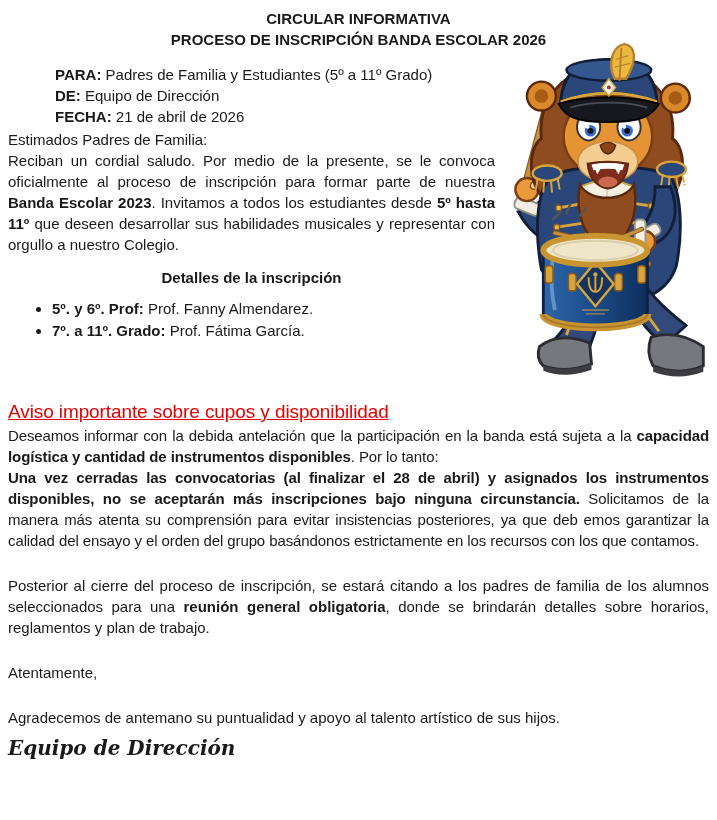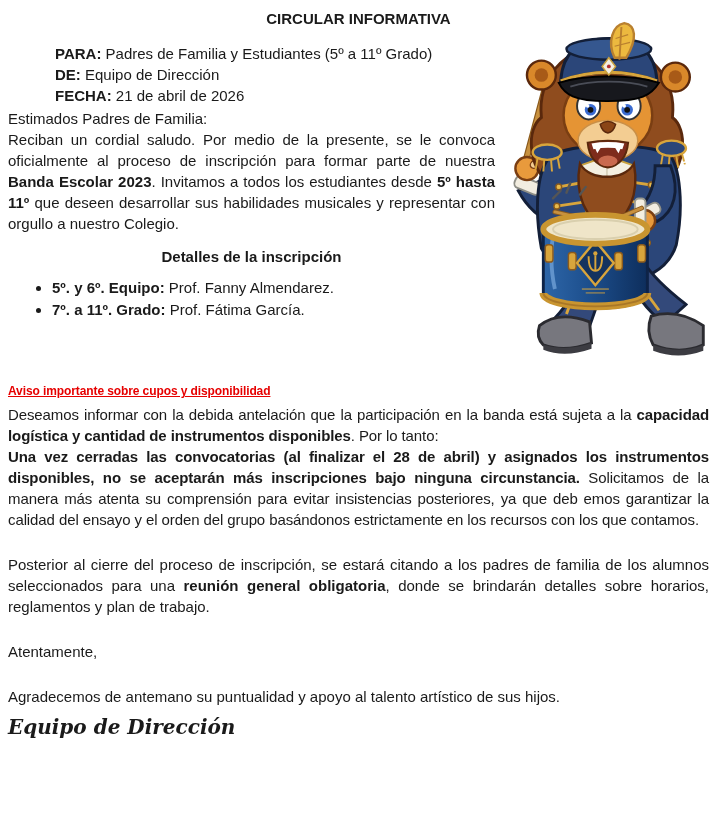--- a/index.html
+++ b/index.html
@@ -19,21 +19,21 @@
   .meta{margin-top:14px;}
   .meta p{text-align:left;margin-left:47px;}
   .salutation{margin-top:2px;text-align:left;}
   .section-heading{
     margin-top:12px;font-weight:700;text-align:center;
   }
   .bullets{margin:10px 0 0 0;padding:0 0 0 44px;}
   .bullets li{line-height:22px;text-align:left;}
   .notice-heading{
     margin-top:26px;
-    font-size:12px;line-height:26px;font-weight:700;
+    font-size:19px;line-height:26px;font-weight:400;
     text-decoration:underline;text-align:left;
     letter-spacing:-0.2px;
   }
   .notice p{letter-spacing:-0.1px;}
   .gap12{margin-top:24px;}
   .thanks,.closing{text-align:left;}
   .signature{
     margin-top:8px;
     font-family:"DejaVu Serif","Liberation Serif",serif;
     font-style:italic;font-weight:700;
@@ -46,20 +46,21 @@
   }
   .clear{clear:both;}
 </style>
 </head>
 <body>
 
 <div class="page">
 
   <div class="doc-title">
     <div>CIRCULAR INFORMATIVA</div>
+    <div>PROCESO DE INSCRIPCIÓN BANDA ESCOLAR 2026</div>
   </div>
 
   <div class="mascot">
     <svg viewBox="0 0 220 366" width="212" height="353" xmlns="http://www.w3.org/2000/svg">
       <defs>
         <linearGradient id="drumGrad" x1="0" y1="0" x2="1" y2="0">
           <stop offset="0" stop-color="#2e66a8"></stop>
           <stop offset="0.45" stop-color="#1c4e8c"></stop>
           <stop offset="1" stop-color="#0e2e5c"></stop>
         </linearGradient>
@@ -246,21 +247,21 @@
     <p><span class="b">DE:</span><span> Equipo de Dirección</span></p>
     <p><span class="b">FECHA:</span><span> 21 de abril de 2026</span></p>
   </div>
 
   <p class="salutation">Estimados Padres de Familia:</p>
   <p><span>Reciban un cordial saludo. Por medio de la presente, se le convoca oficialmente al proceso de inscripción para formar parte de nuestra </span><span class="b">Banda Escolar 2023</span><span>. Invitamos a todos los estudiantes desde </span><span class="b">5º hasta 11º</span><span> que deseen desarrollar sus habilidades musicales y representar con orgullo a nuestro Colegio.</span></p>
 
   <p class="section-heading">Detalles de la inscripción</p>
 
   <ul class="bullets">
-    <li><span class="b">5º. y 6º. Equipo:</span><span> Prof. Fanny Almendarez.</span></li>
+    <li><span class="b">5º. y 6º. Prof:</span><span> Prof. Fanny Almendarez.</span></li>
     <li><span class="b">7º. a 11º. Grado:</span><span> Prof. Fátima García.</span></li>
   </ul>
 
   <div class="notice clear">
     <p class="notice-heading" style="color: rgb(230, 0, 0);">Aviso importante sobre cupos y disponibilidad</p>
     <p><span>Deseamos informar con la debida antelación que la participación en la banda está sujeta a la </span><span class="b">capacidad logística y cantidad de instrumentos disponibles</span><span>. Por lo tanto:</span></p>
     <p><span class="b">Una vez cerradas las convocatorias (al finalizar el 28 de abril) y asignados los instrumentos disponibles, no se aceptarán más inscripciones bajo ninguna circunstancia.</span><span> Solicitamos de la manera más atenta su comprensión para evitar insistencias posteriores, ya que deb emos garantizar la calidad del ensayo y el orden del grupo basándonos estrictamente en los recursos con los que contamos.</span></p>
   </div>
 
   <p class="gap12"><span>Posterior al cierre del proceso de inscripción, se estará citando a los padres de familia de los alumnos seleccionados para una </span><span class="b">reunión general obligatoria</span><span>, donde se brindarán detalles sobre horarios, reglamentos y plan de trabajo.</span></p>

